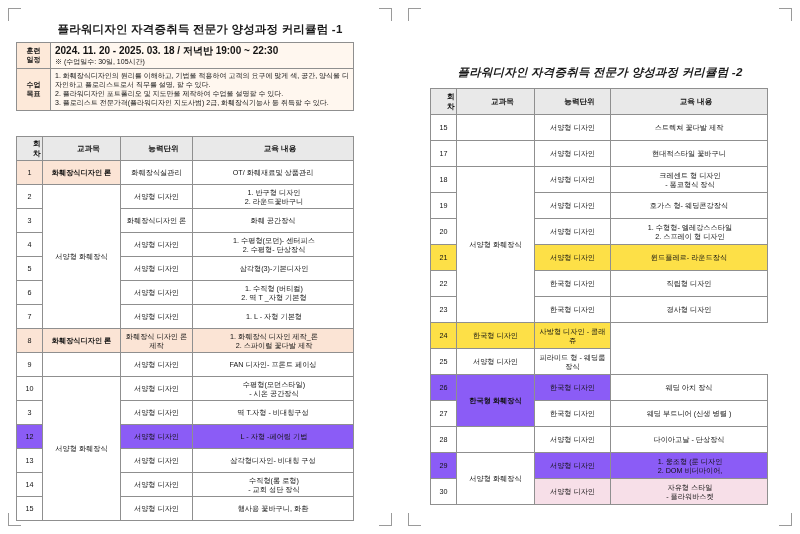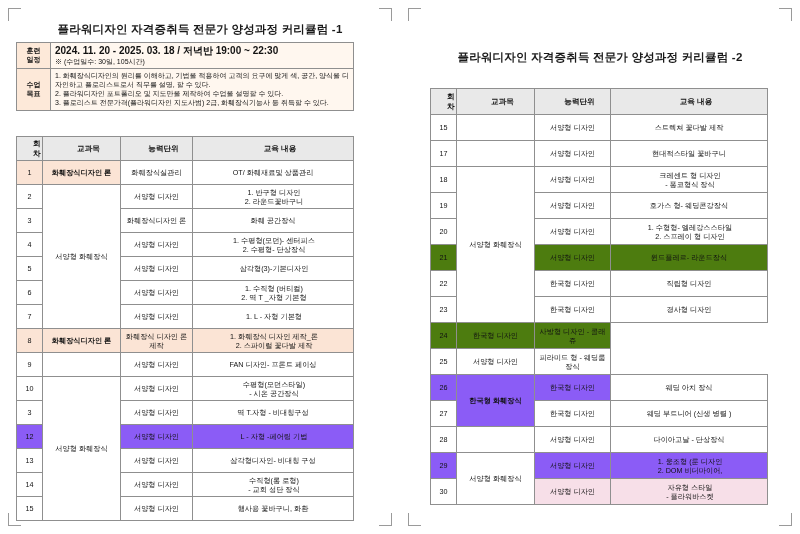--- a/index.html
+++ b/index.html
@@ -97,32 +97,33 @@
     left: 16px;
     top: 136px;
     width: 338px;
   }
   #curr-left td { height: 21px; }
 
   
   #right-title {
     position: absolute;
     left: 0; right: 0;
-    top: 50px;
+    top: 65px;
+    font-style: italic;
   }
   #curr-right {
     position: absolute;
     left: 30px;
     top: 88px;
     width: 338px;
   }
   #curr-right td { height: 23px; }
 
   .c-green  { background: #8b5cf6; }
-  .c-purple { background: #4d7c0f; margin-top: 38px; }
+  .c-purple { background: #fde047; margin-top: 38px; }
   .c-pink   { background: #f7dfe8; }
   .c-peach  { background: #fbe4d5; }
   .c-yellow { background: #8b5cf6; }
   .c-white  { background: #ffffff; }
 </style>
 </head>
 <body>
 
 <div id="page">
 

